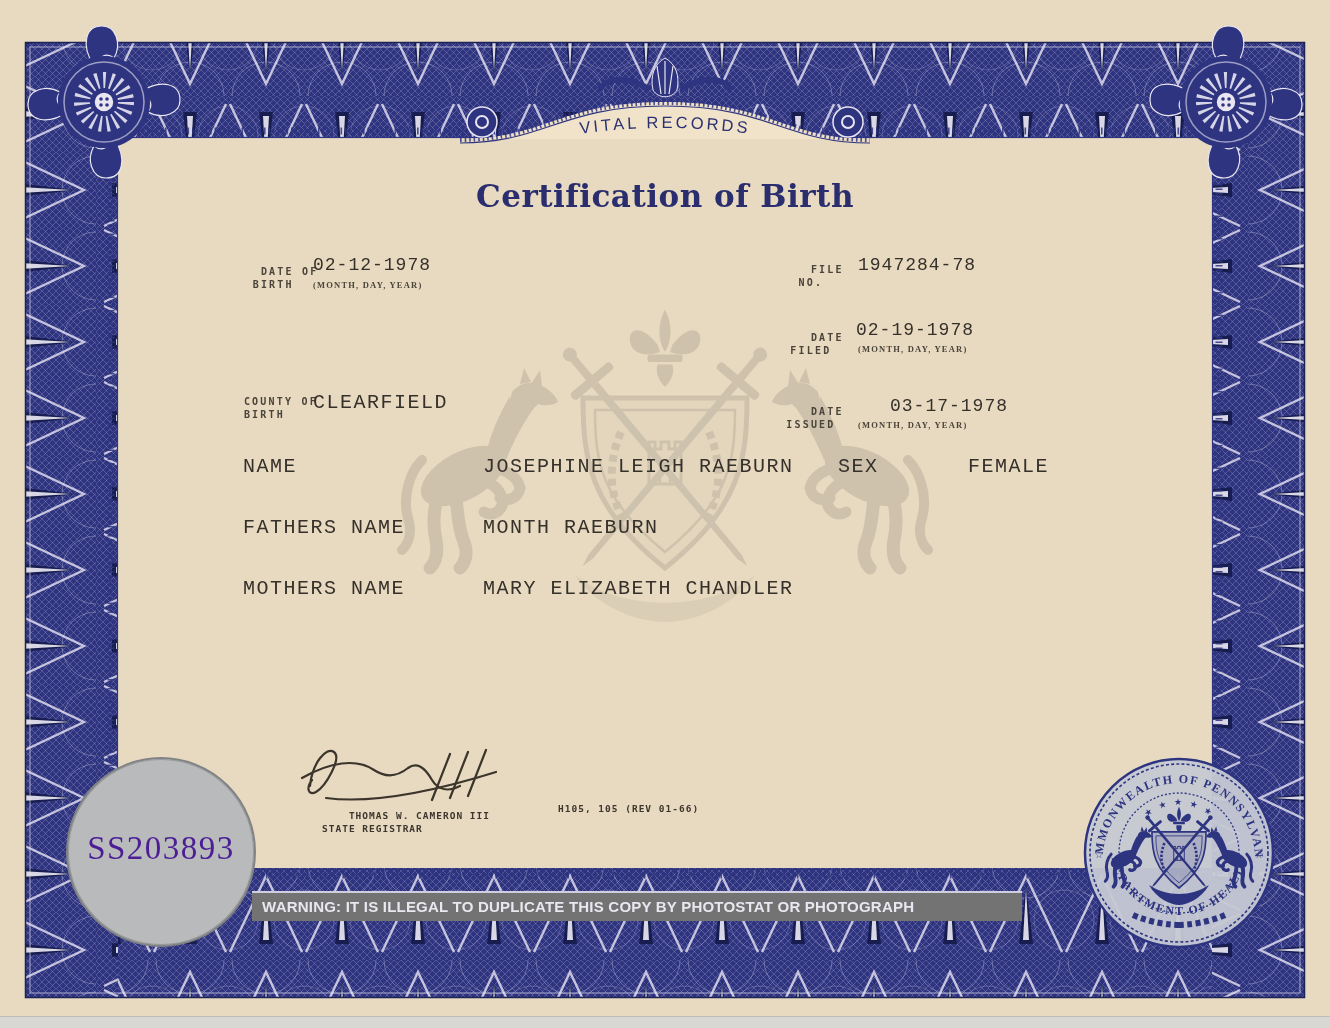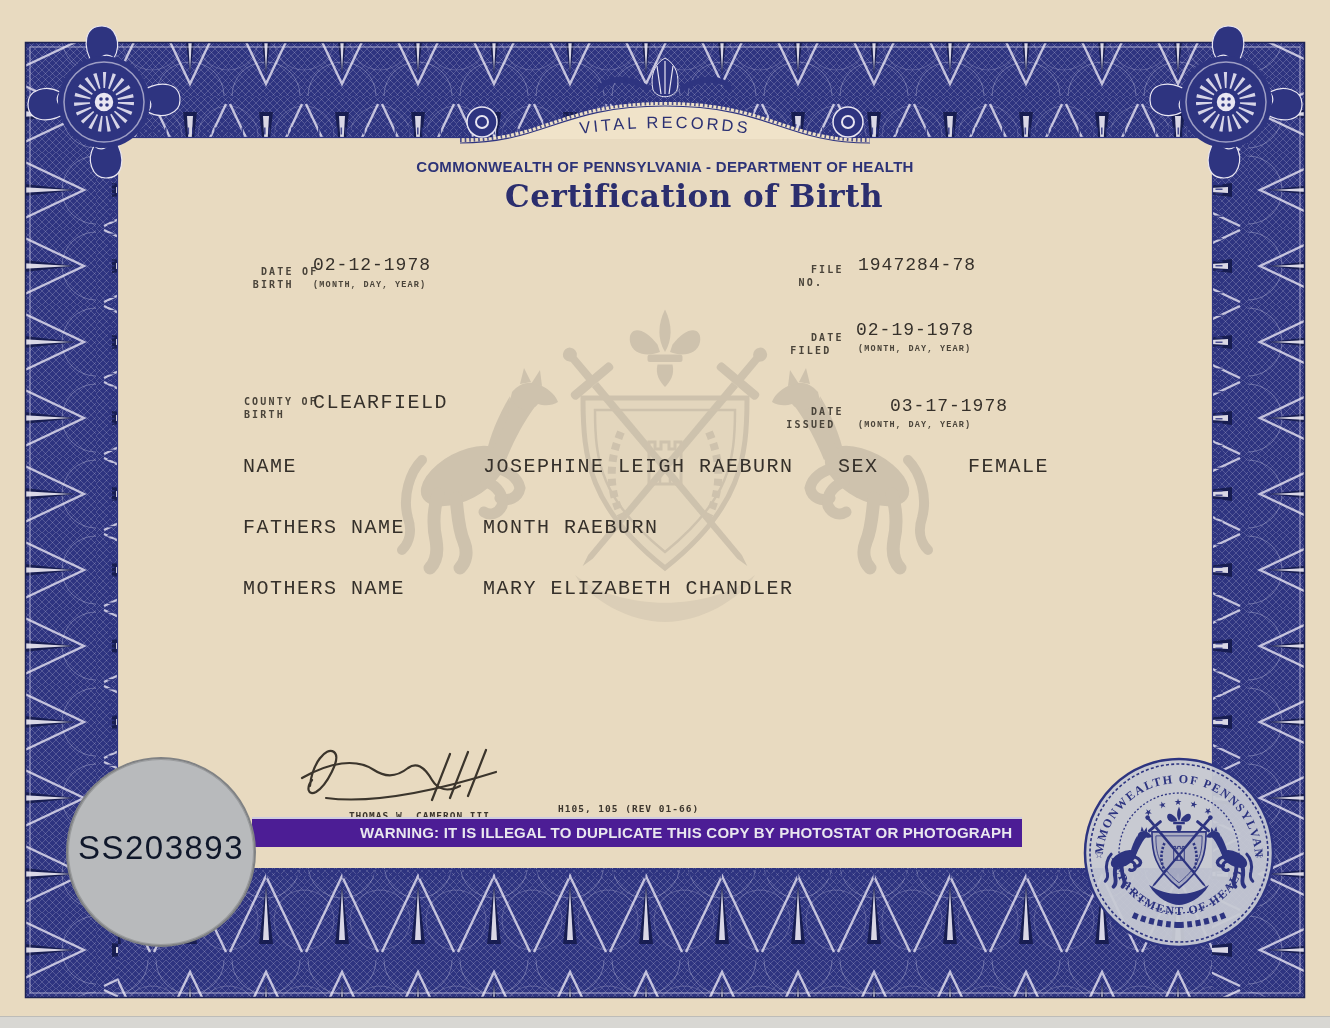--- a/index.html
+++ b/index.html
@@ -1,40 +1,40 @@
 <!DOCTYPE html>
 <html><head>
 <meta charset="utf-8">
 <style>
   html,body{margin:0;padding:0;background:#cfcdc8;}
   .page{position:relative;width:1330px;height:1028px;background:#e8dac0;overflow:hidden;
         font-family:"Liberation Sans",sans-serif;}
   .abs{position:absolute;}
   .lbl{font-family:"DejaVu Sans Mono",monospace;font-weight:700;font-size:10px;line-height:13px;
        letter-spacing:2.2px;color:#4a443a;white-space:pre;text-align:center;}
-  .hint{font-family:Liberation Mono, monospace;font-weight:700;font-size:8.5px;
+  .hint{font-family:Liberation Serif, serif;font-weight:700;font-size:8.5px;
         letter-spacing:1.2px;color:#4a443a;white-space:pre;}
   .val{font-family:"Liberation Mono",monospace;font-size:18px;letter-spacing:1px;color:#35302a;white-space:pre;}
   .val-lg{font-family:"Liberation Mono",monospace;font-size:20px;letter-spacing:1.5px;color:#35302a;white-space:pre;}
   .agency{left:118px;top:158px;width:1094px;text-align:center;font-size:15px;font-weight:700;
           letter-spacing:.3px;color:#2d3377;}
   .cert-title{left:118px;top:178px;width:1094px;text-align:center;
-          font-family:"DejaVu Serif",serif;font-weight:700;font-size:31px;color:#2b2e6e;letter-spacing:.5px;padding-left:29px;}
+          font-family:"DejaVu Serif",serif;font-weight:700;font-size:31px;color:#2b2e6e;letter-spacing:.5px;}
   .statement{left:287px;top:681px;width:748px;font-family:"Liberation Serif",serif;
           font-size:12.2px;line-height:14.5px;color:#322d26;}
   .small-mono{font-family:"DejaVu Sans Mono",monospace;font-weight:700;font-size:9.5px;line-height:13px;
           letter-spacing:1px;color:#3c362e;white-space:pre;}
-  .warning-strip{left:252px;top:817px;width:770px;height:30px;background:#4c1d95;
-          border-top:2px solid #cfcde0;box-sizing:border-box;text-align:right;}
+  .warning-strip{left:252px;top:891px;width:770px;height:30px;background:#737373;
+          border-top:2px solid #cfcde0;box-sizing:border-box;text-align:left;}
   .warning-text{display:inline-block;transform:scaleX(.97);font-size:15.5px;font-weight:700;
           letter-spacing:.2px;color:#e9e7ef;line-height:28px;}
   .serial-seal{left:66px;top:757px;width:190px;height:190px;border-radius:50%;
           background:#b8babc;border:2px solid #808284;box-sizing:border-box;
           box-shadow:inset 0 0 0 1px #9a9c9e;display:flex;align-items:center;justify-content:center;}
-  .serial-text{font-family:Liberation Sans, sans-serif;font-size:33px;letter-spacing:1.5px;color:#0f172a;
+  .serial-text{font-family:Liberation Serif, serif;font-size:33px;letter-spacing:1.5px;color:#4c1d95;
           transform:translateY(-4px);}
   .bottom-edge{left:0;top:1016px;width:1330px;height:12px;background:#d8d7d3;border-top:1px solid #bdbcb8;}
 </style>
 </head>
 <body>
 
 <div class="page">
 
   <svg class="abs" style="left:0;top:0" width="1330" height="1028" viewBox="0 0 1330 1028">
     <defs>
@@ -170,21 +170,20 @@
       <use href="#fleurG" transform="translate(665,352) scale(1.25)"></use>
       <use href="#swordG" transform="translate(665,468) rotate(40)"></use>
       <use href="#swordG" transform="translate(665,468) rotate(-40)"></use>
       <use href="#horse" transform="translate(408,356)"></use>
       <use href="#horse" transform="translate(922,356) scale(-1,1)"></use>
       <use href="#shieldG" transform="translate(665,468)"></use>
       <path d="M575,575 C620,612 710,612 755,575 C740,600 700,622 665,622 C630,622 590,600 575,575 Z" fill="currentColor" fill-opacity=".5"></path>
     </g>
   </svg>
 
-  <div class="abs agency">COMMONWEALTH OF PENNSYLVANIA - DEPARTMENT OF HEALTH</div>
   <div class="abs cert-title">Certification of Birth</div>
 
   <div class="abs lbl" style="left:228px;top:252px">
     <span>DATE OF</span><br><span>BIRTH</span>
   </div>
   <div class="abs val" style="left:313px;top:255px">02-12-1978</div>
   <div class="abs hint" style="left:313px;top:280px">(MONTH, DAY, YEAR)</div>
 
   <div class="abs lbl" style="left:778px;top:250px">
     <span>FILE</span><br><span>NO.</span>

